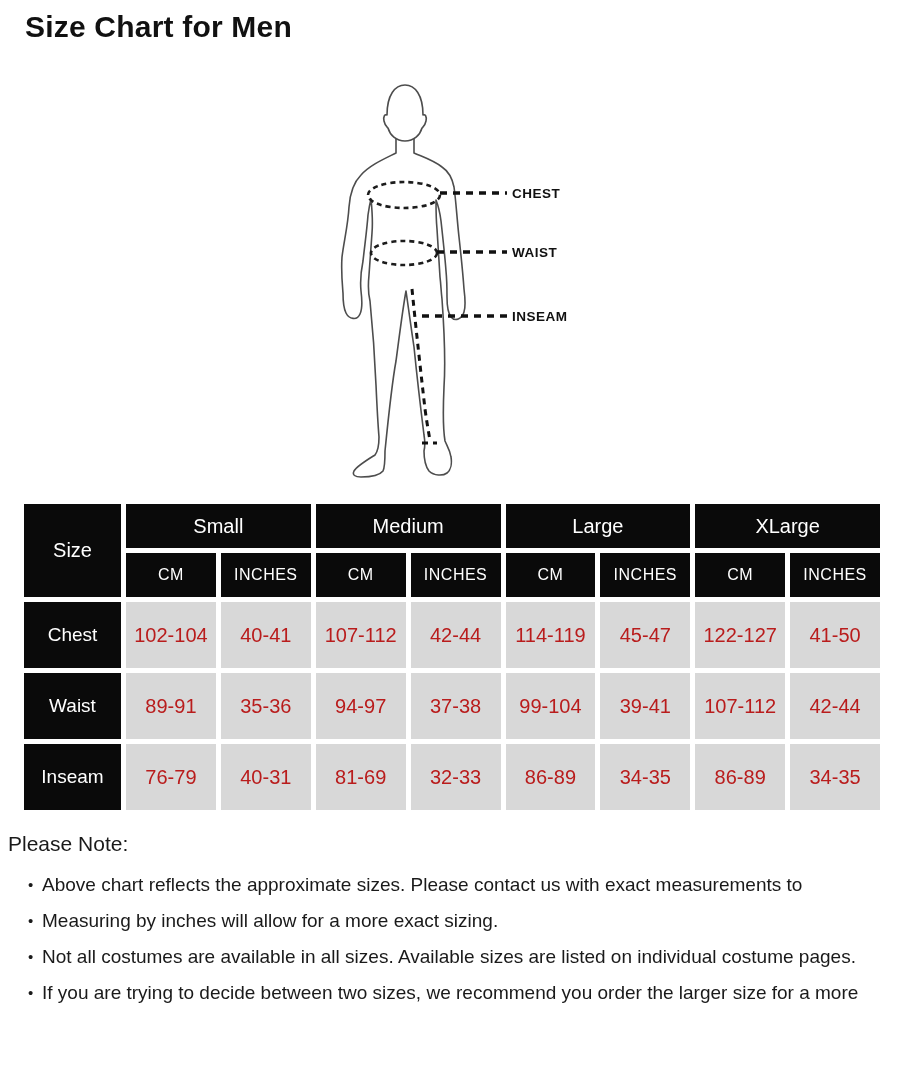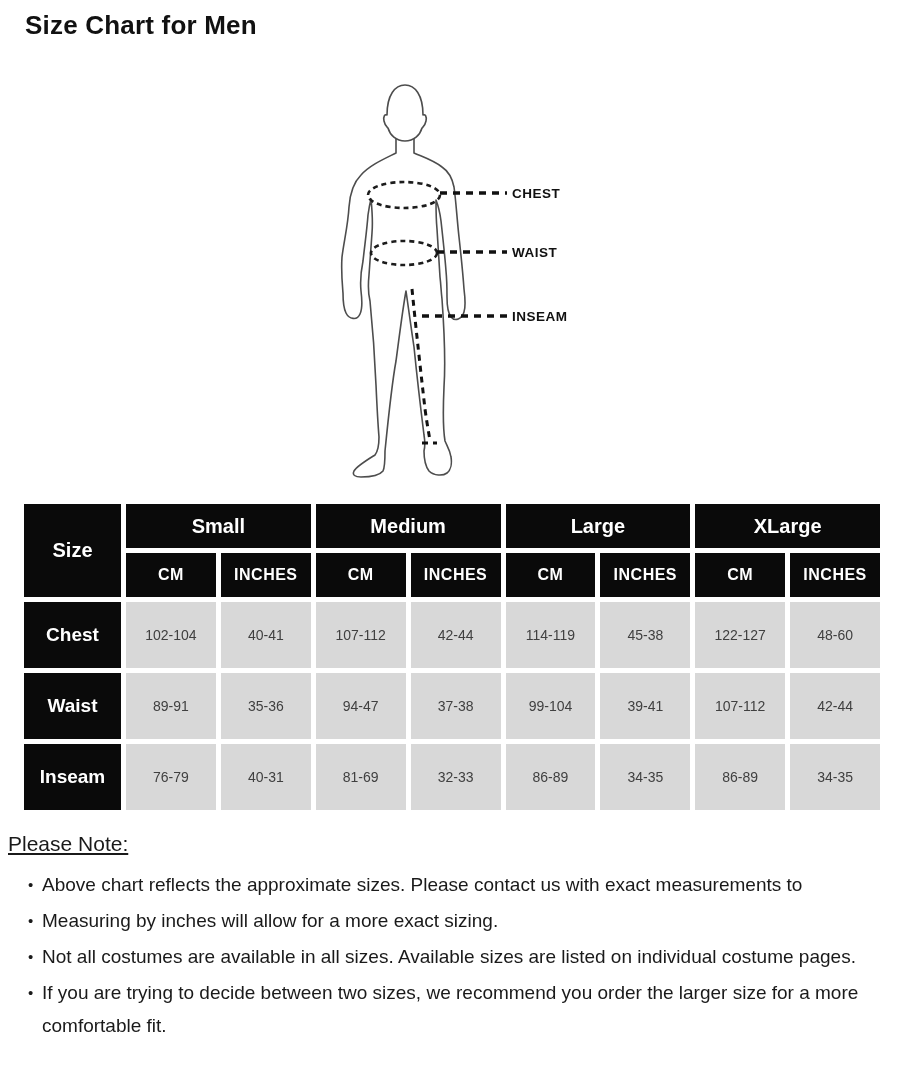--- a/index.html
+++ b/index.html
@@ -6,45 +6,45 @@
   .page{
     position:relative;
     width:905px;height:1080px;
     background:#ffffff;
     overflow:hidden;
     font-family:"Liberation Sans","DejaVu Sans",sans-serif;
     color:#1a1a1a;
   }
   .page-title{
     position:absolute;left:25px;top:10px;margin:0;
-    font-size:26px;font-weight:bold;color:#111;letter-spacing:.2px;text-align:center;
+    font-size:30px;font-weight:bold;color:#111;letter-spacing:.2px;text-align:center;
   }
   
   .diagram{position:absolute;left:330px;top:78px;width:250px;height:412px;}
   .diagram svg{display:block;width:100%;height:100%;}
   .figure-line{fill:#ffffff;stroke:#4d4d4d;stroke-width:1.6;stroke-linejoin:round;stroke-linecap:round;}
   .dash-ellipse{fill:none;stroke:#1c1c1c;stroke-width:2.6;stroke-dasharray:5 4;}
   .dash-pointer{fill:none;stroke:#111;stroke-width:3.4;stroke-dasharray:7 6;}
   .dash-measure{fill:none;stroke:#111;stroke-width:3;stroke-dasharray:6 5;}
   .diagram-label{font-family:"Liberation Sans","DejaVu Sans",sans-serif;font-size:13.5px;font-weight:bold;fill:#111;letter-spacing:.5px;}
   
   .size-table{
     position:absolute;left:19px;top:499px;width:866px;
     border-collapse:separate;border-spacing:5px;table-layout:fixed;
   }
   .size-table th,.size-table td{padding:0;text-align:center;vertical-align:middle;}
-  .hdr{background:#0a0a0a;color:#ffffff;font-weight:bold;}
+  .hdr{background:#0a0a0a;color:#ffffff;font-weight:normal;}
   .corner{font-size:21px;margin-top:24px;}
   .r-group th{height:44px;font-size:20px;}
   .r-unit th{height:44px;font-size:16px;letter-spacing:.5px;}
   .r-data th{height:66px;font-size:19px;}
-  .r-data td{height:66px;background:#d8d8d8;color:#404040;font-size:14px;font-weight:normal;}
+  .r-data td{height:66px;background:#d8d8d8;color:#b91c1c;font-size:20px;font-weight:normal;}
   
   .notes{position:absolute;left:8px;top:832px;width:888px;}
-  .notes-heading{margin:0 0 12px 0;font-size:21px;font-weight:normal;color:#1a1a1a;text-decoration:underline;}
+  .notes-heading{margin:0 0 12px 0;font-size:21px;font-weight:normal;color:#1a1a1a;}
   .notes-list{list-style:none;margin:0;padding:0;}
   .note-item{position:relative;padding-left:34px;margin:0 0 3px 0;font-size:19px;line-height:33px;color:#1a1a1a;}
   .note-bullet{position:absolute;left:20px;top:0;font-size:15px;line-height:33px;color:#1a1a1a;}
   .note-line{display:block;}
 </style>
 </head>
 <body>
 
 <div class="page">
 
@@ -160,29 +160,29 @@
         </tr>
       </thead>
     <tbody>
         <tr class="r-data">
           <th class="hdr">Chest</th>
           <td>102-104</td>
           <td>40-41</td>
           <td>107-112</td>
           <td>42-44</td>
           <td>114-119</td>
-          <td>45-38</td>
+          <td>45-47</td>
           <td>122-127</td>
-          <td>48-60</td>
+          <td>41-50</td>
         </tr>
         <tr class="r-data">
           <th class="hdr">Waist</th>
           <td>89-91</td>
           <td>35-36</td>
-          <td>94-47</td>
+          <td>94-97</td>
           <td>37-38</td>
           <td>99-104</td>
           <td>39-41</td>
           <td>107-112</td>
           <td>42-44</td>
         </tr>
         <tr class="r-data">
           <th class="hdr">Inseam</th>
           <td>76-79</td>
           <td>40-31</td>
@@ -207,18 +207,17 @@
           <span class="note-bullet">•</span>
           <span class="note-line">Measuring by inches will allow for a more exact sizing.</span>
         </li>
         <li class="note-item">
           <span class="note-bullet">•</span>
           <span class="note-line">Not all costumes are available in all sizes. Available sizes are listed on individual costume pages.</span>
         </li>
         <li class="note-item">
           <span class="note-bullet">•</span>
           <span class="note-line">If you are trying to decide between two sizes, we recommend you order the larger size for a more</span>
-          <span class="note-line">comfortable fit.</span>
         </li>
       </ul>
   </div>
 
 </div>
 
 </body></html>

